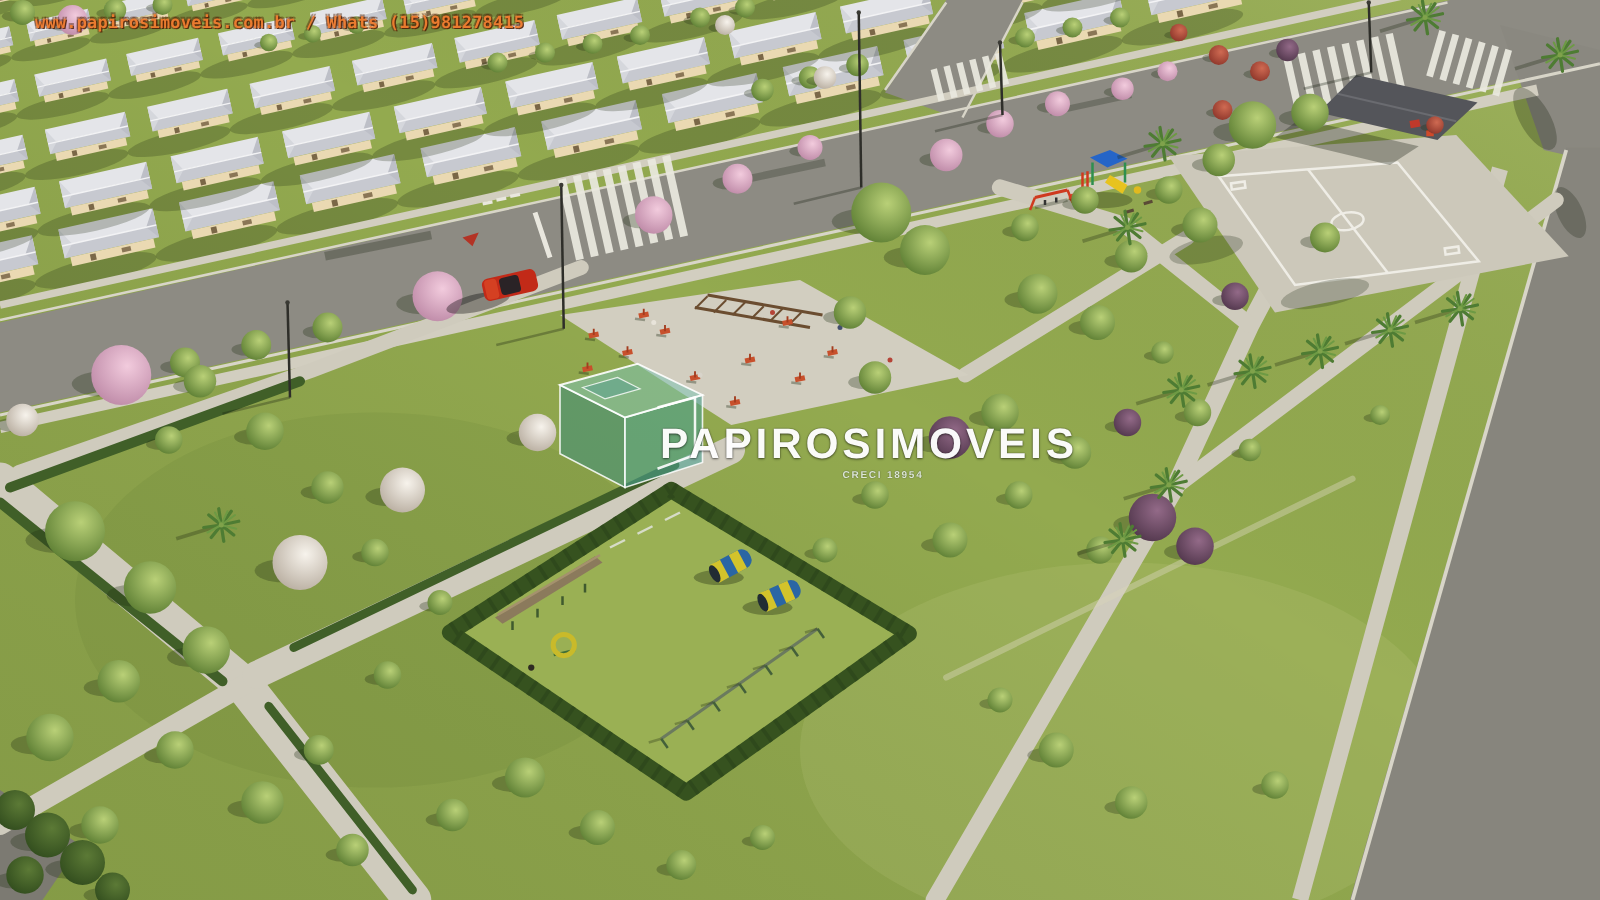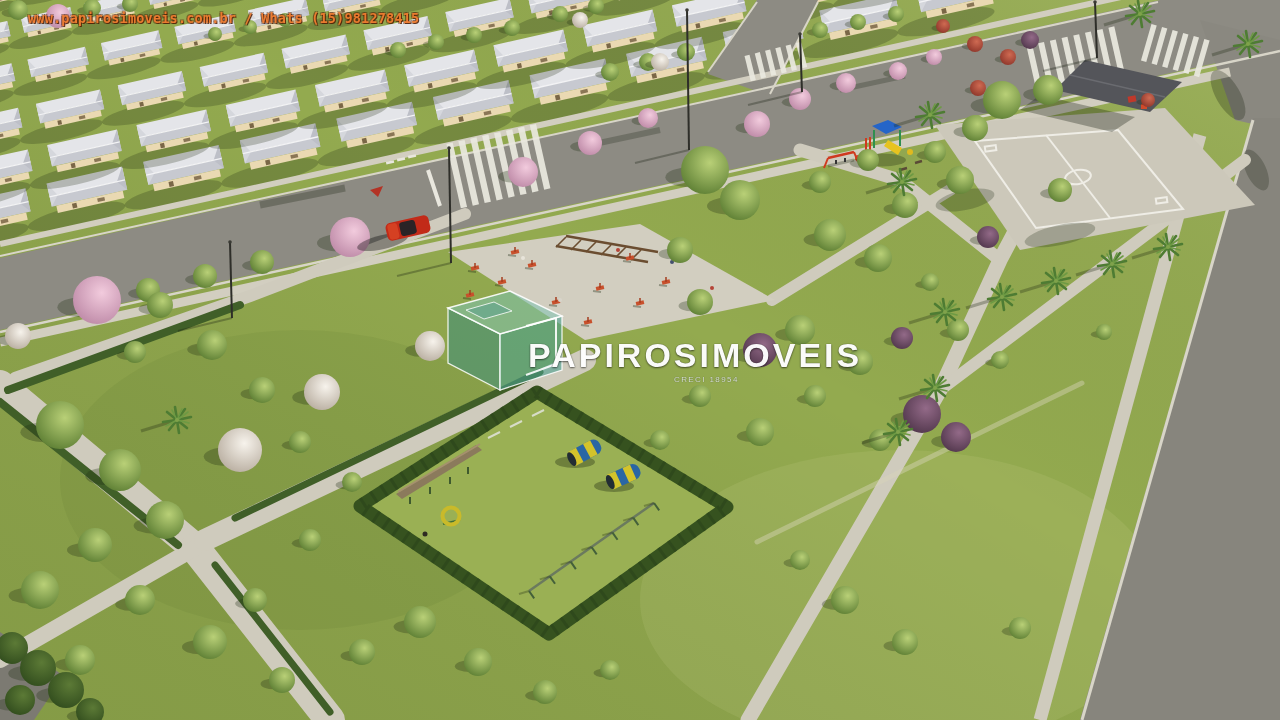--- a/index.html
+++ b/index.html
@@ -13,21 +13,21 @@
     text-shadow:1px 1px 0 rgba(80,30,5,.9),-1px -1px 0 rgba(80,30,5,.45),1px -1px 0 rgba(80,30,5,.45),-1px 1px 0 rgba(80,30,5,.45);
     white-space:nowrap;opacity:.96}
   #logo{position:absolute;left:406px;top:278px;width:540px;height:125px;pointer-events:none}
   .logo-wordmark{
     position:absolute;left:122px;top:60px;
     font-weight:700;font-size:34px;letter-spacing:3px;line-height:1;
     color:var(--brand-text,#fff);white-space:nowrap;
     text-shadow:0 1px 2px rgba(0,0,0,.55),0 0 1px rgba(0,0,0,.6);opacity:.96}
   .logo-sub{
     position:absolute;left:268px;top:97px;
-    font-weight:400;font-size:8px;letter-spacing:1.4px;color:#eaf2ec;
+    font-weight:700;font-size:8px;letter-spacing:1.4px;color:#eaf2ec;
     text-shadow:0 0 1px rgba(0,0,0,.75);opacity:.85;white-space:nowrap}
 </style>
 </head>
 <body>
 
 <div id="stage">
 
 <svg id="scene" width="1280" height="720" viewBox="0 0 1280 720">
   <defs>
     <radialGradient id="tg_g" cx="0.6" cy="0.35" r="0.75">

